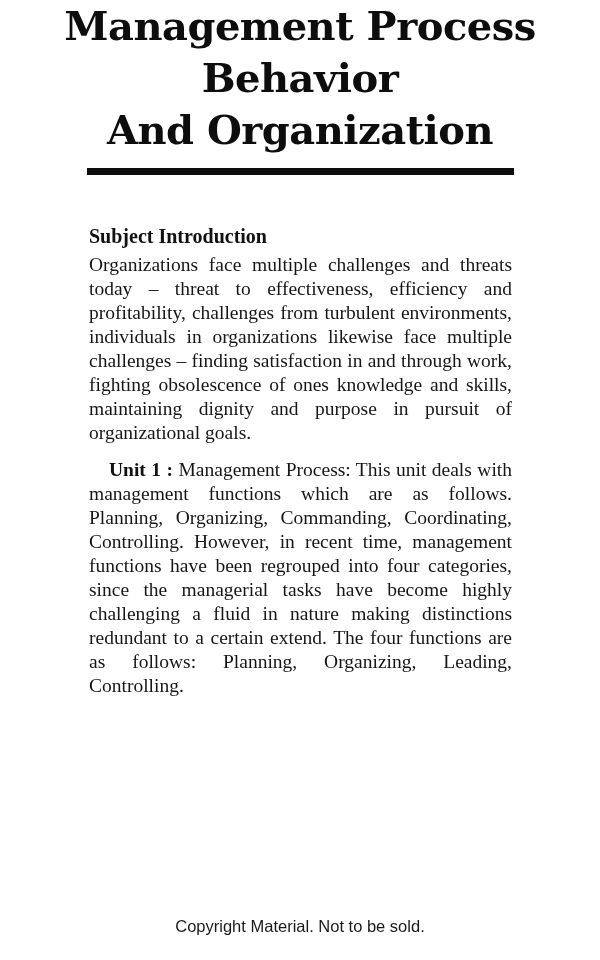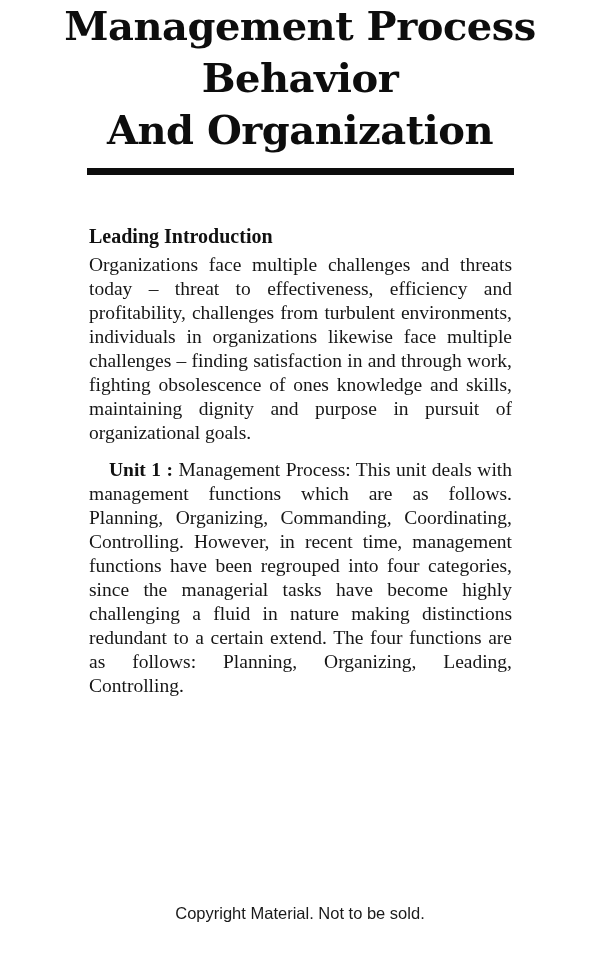--- a/index.html
+++ b/index.html
@@ -45,42 +45,42 @@
     line-height: 24px;
     text-align: justify;
     color: #161616;
     margin-bottom: 13px;
   }
   .para .lead { font-weight: 700; color: #111111; margin-left: 20px; }
   .footer {
     position: absolute;
     left: 0;
     right: 0;
-    bottom: 37px;
+    bottom: 24px;
     text-align: center;
     font-family: "Liberation Sans", sans-serif;
     font-size: 16.5px;
     color: #1a1a1a;
   }
 </style>
 </head>
 <body>
 
 <div class="page">
 
   <div class="title-block">
     <div class="title-line">Management Process</div>
     <div class="title-line">Behavior</div>
     <div class="title-line">And Organization</div>
   </div>
 
   <div class="title-rule"></div>
 
   <div class="body-block">
-    <div class="section-heading">Leading Introduction</div>
+    <div class="section-heading">Subject Introduction</div>
 
     <p class="para"><span>Organizations face multiple challenges and threats today – threat to effectiveness, efficiency and profitability, challenges from turbulent environments, individuals in organizations likewise face multiple challenges – finding satisfaction in and through work, fighting obsolescence of ones knowledge and skills, maintaining dignity and purpose in pursuit of organizational goals.</span></p>
 
     <p class="para"><span class="lead">Unit 1 :</span> <span>Management Process: This unit deals with management functions which are as follows. Planning, Organizing, Commanding, Coordinating, Controlling. However, in recent time, management functions have been regrouped into four categories, since the managerial tasks have become highly challenging a fluid in nature making distinctions redundant to a certain extend. The four functions are as follows: Planning, Organizing, Leading, Controlling.</span></p>
 
   </div>
 
   <div class="footer">Copyright Material. Not to be sold.</div>
 
 </div>

